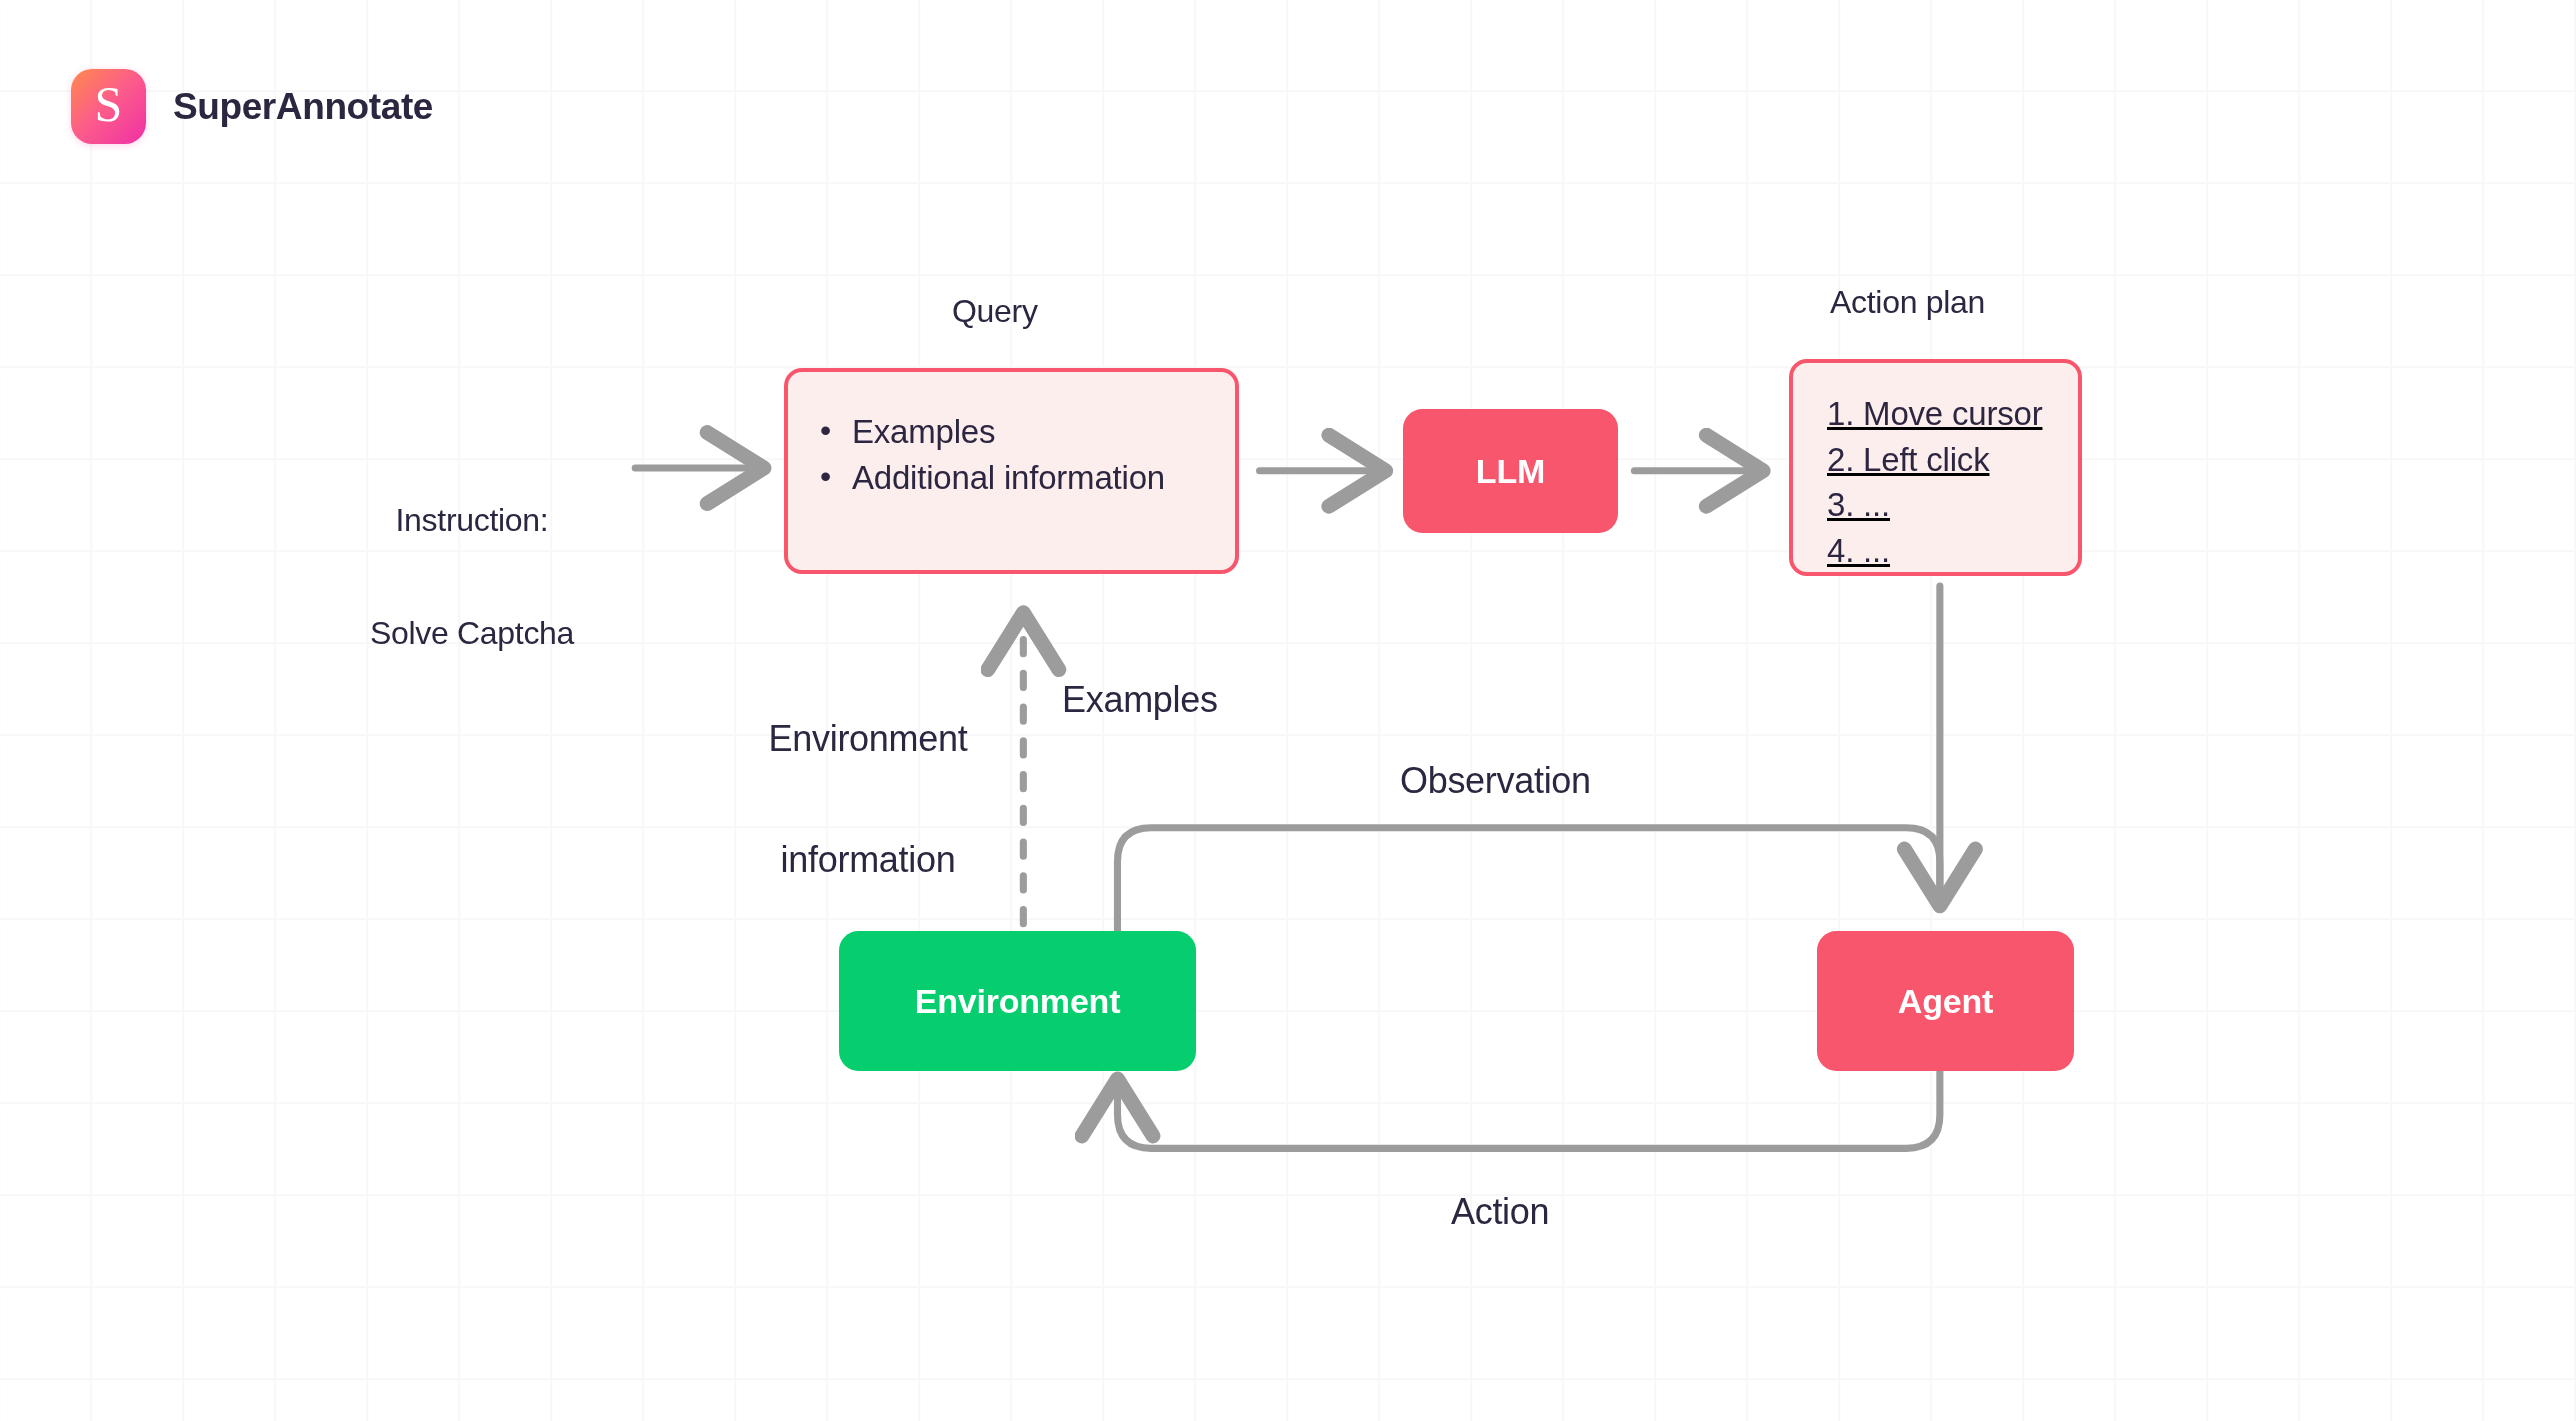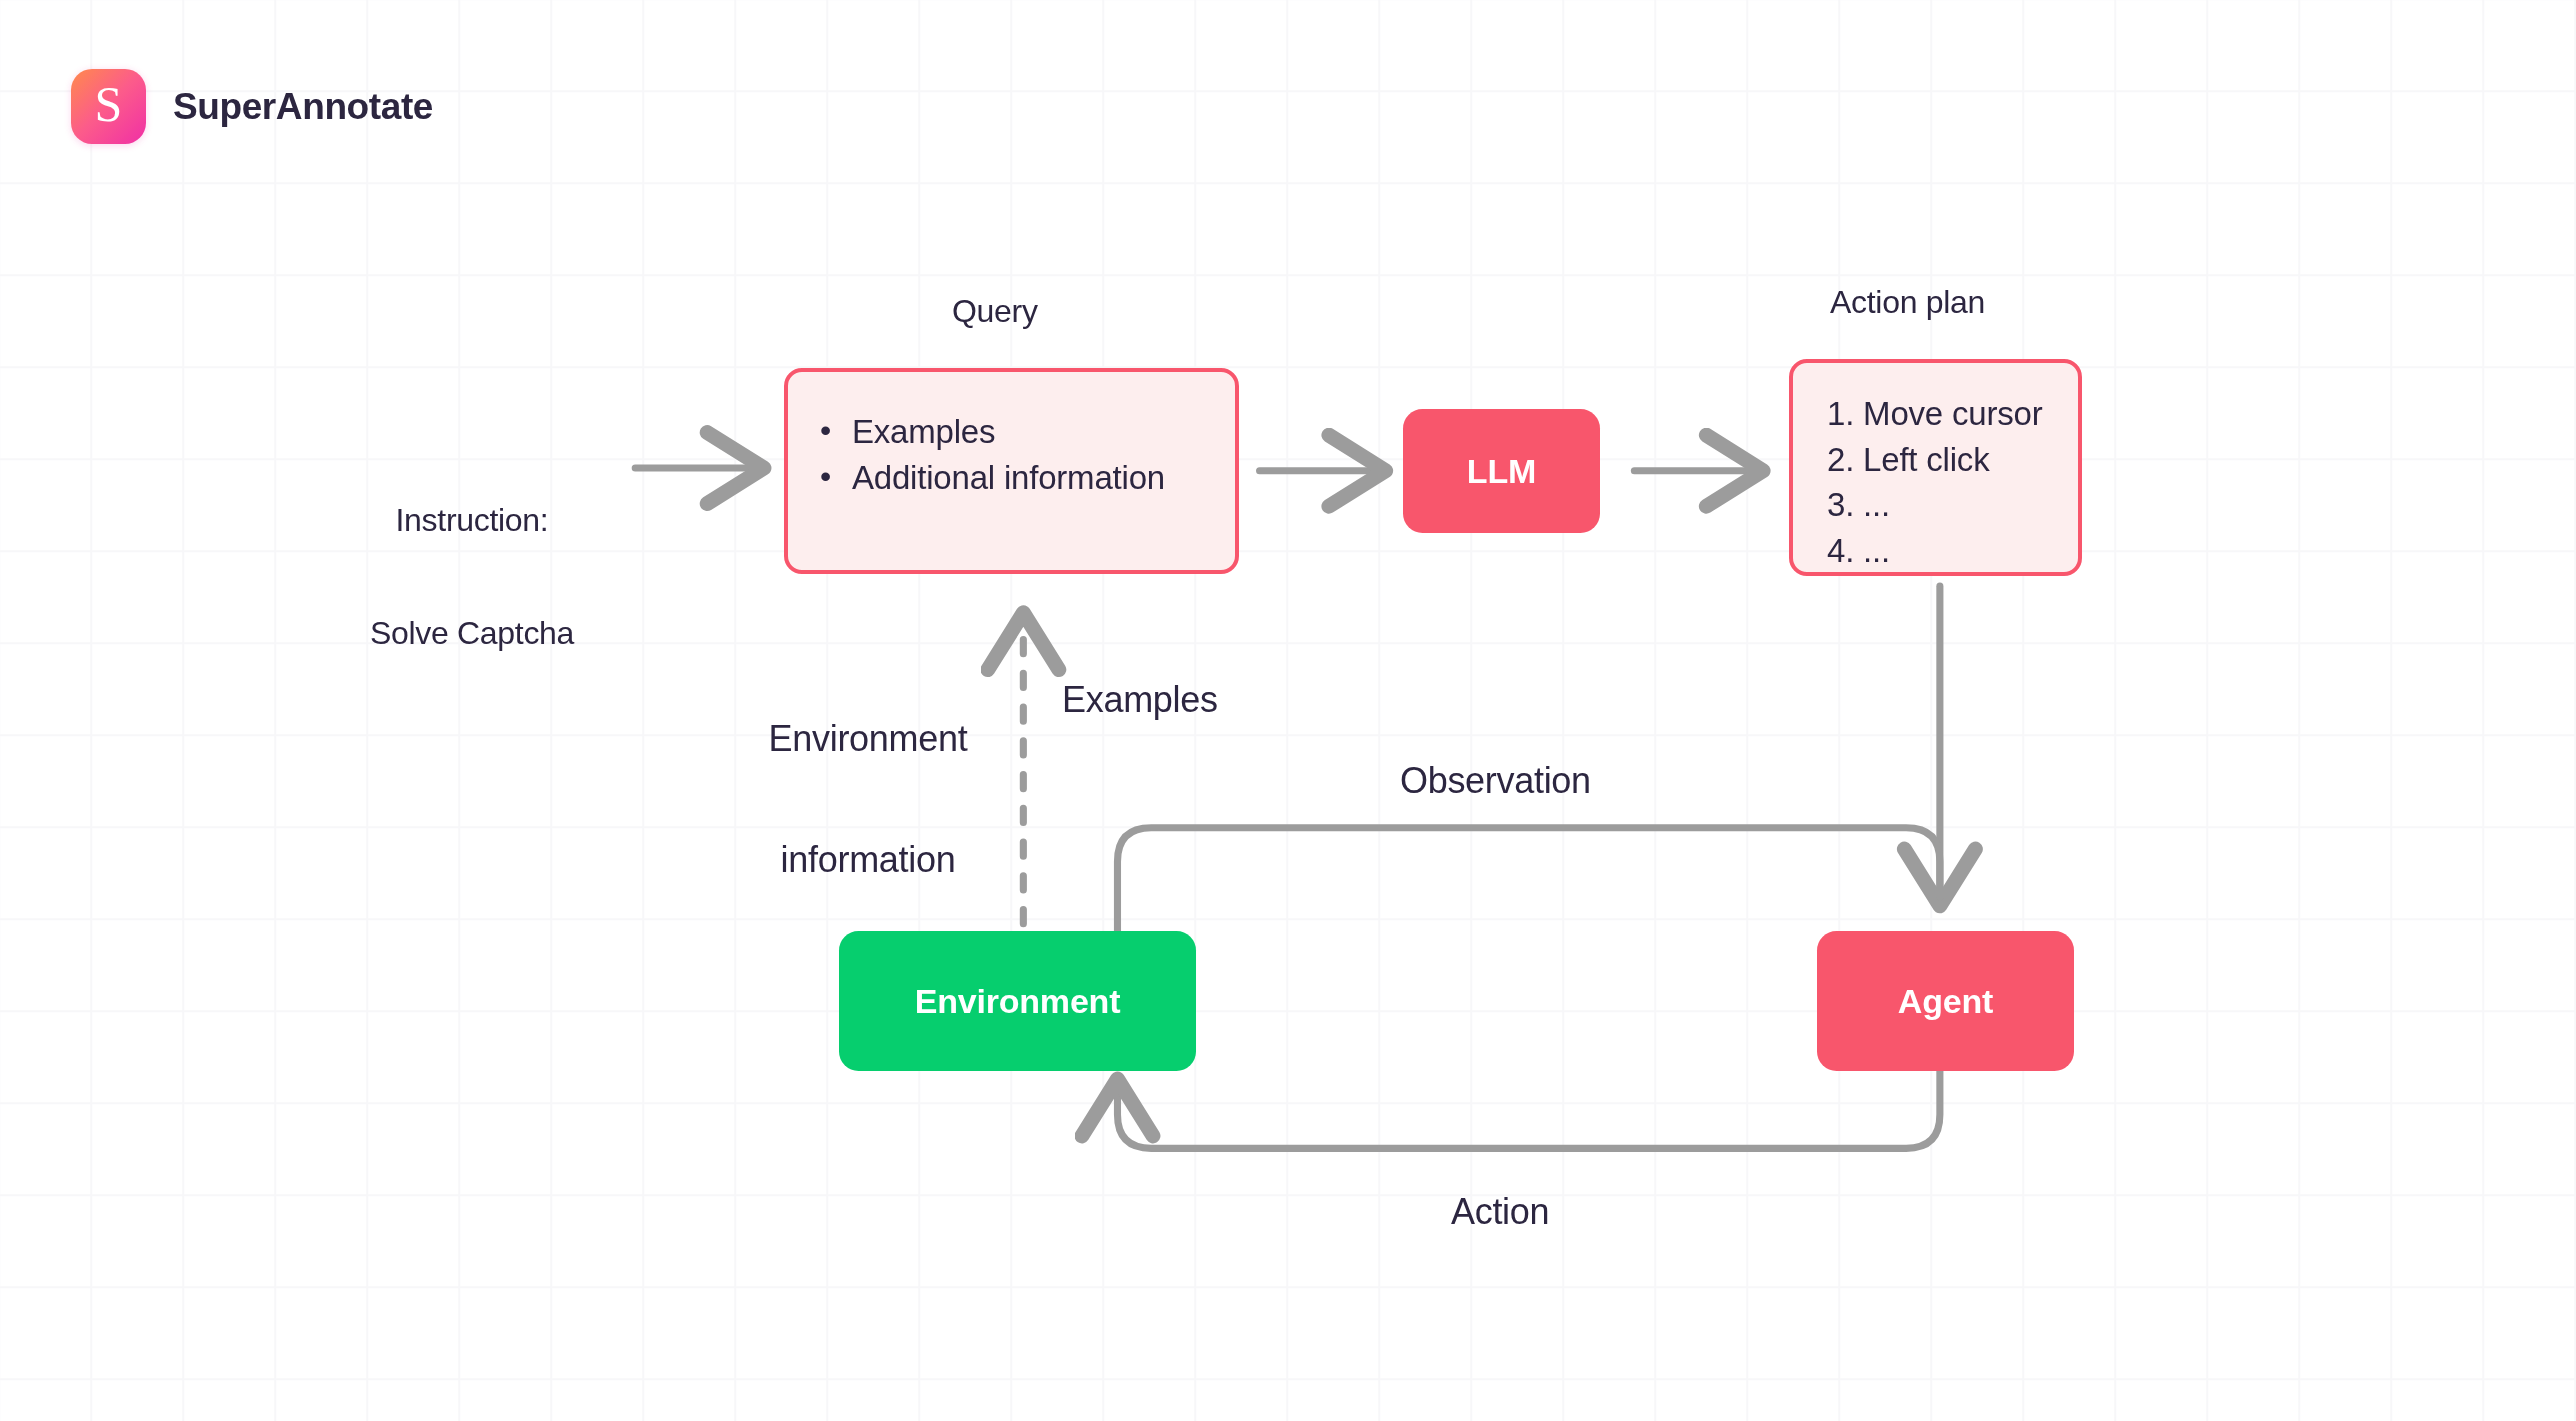--- a/index.html
+++ b/index.html
@@ -179,28 +179,28 @@
 
   <div class="dtext caption" style="left:952px; top:293px;">Query</div>
 
   <div class="box box-outline" style="left:784px; top:368px; width:455px; height:206px;">
     <ul class="bullet-list" style="margin:37px 0 0 25px;">
       <li>Examples</li>
       <li>Additional information</li>
     </ul>
   </div>
 
-  <div class="box box-solid-red" style="left:1403px; top:409px; width:197px; height:124px;">
+  <div class="box box-solid-red" style="left:1403px; top:409px; width:215px; height:124px;">
     <span class="box-solid-label">LLM</span>
   </div>
 
   <div class="dtext caption" style="left:1830px; top:284px;">Action plan</div>
 
   <div class="box box-outline" style="left:1789px; top:359px; width:293px; height:217px;">
-    <ul class="num-list" style="margin:28px 0 12px 34px;">
+    <ul class="num-list" style="margin:28px 0 12px 34px;text-decoration:underline;">
       <li>1. Move cursor</li>
       <li>2. Left click</li>
       <li>3. ...</li>
       <li>4. ...</li>
     </ul>
   </div>
 
   <div class="dtext edge-label" style="left:739px; top:638px; width:258px;">
     <div>Environment</div>
     <div>information</div>

